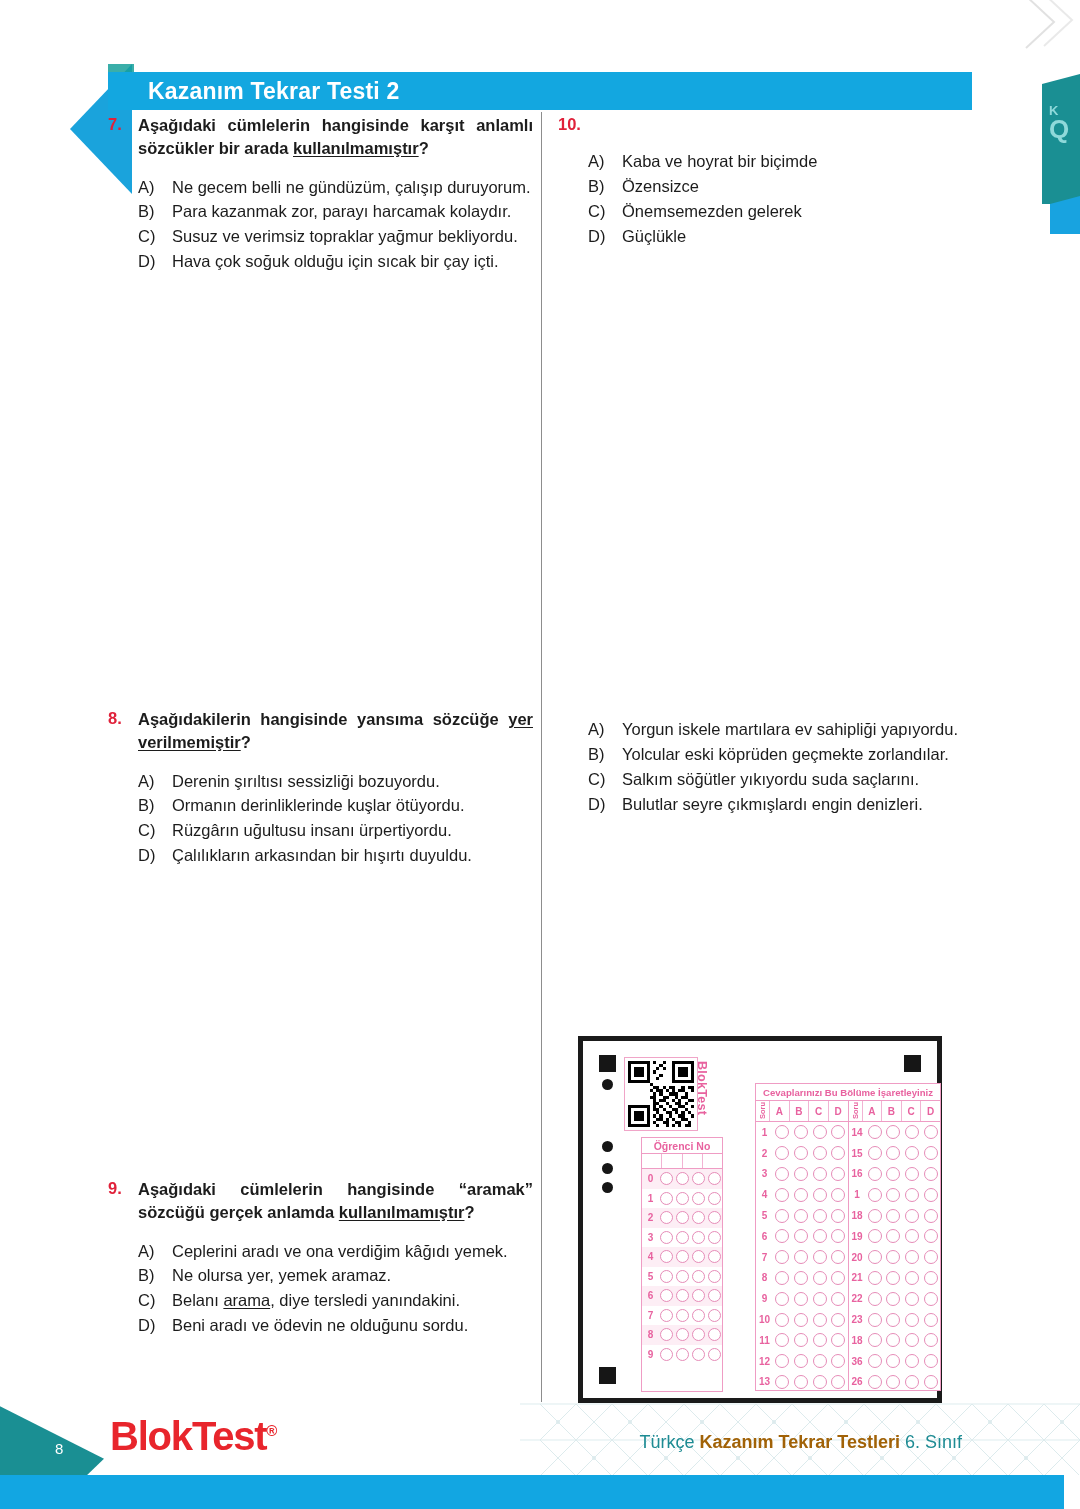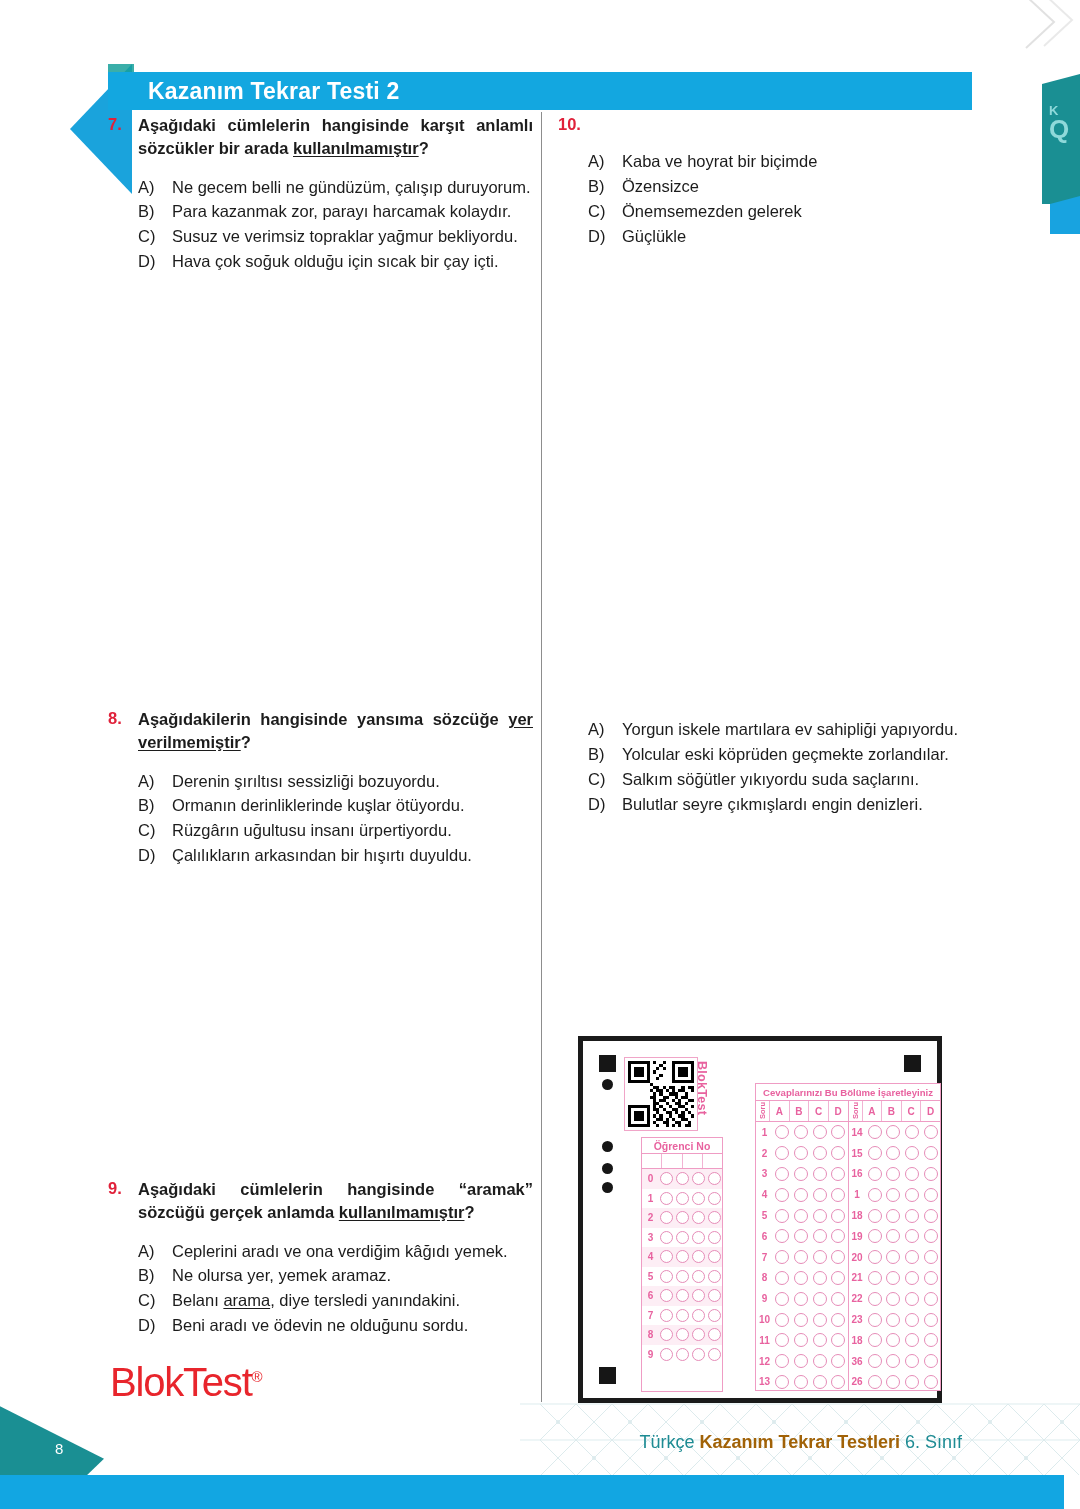--- a/index.html
+++ b/index.html
@@ -169,22 +169,22 @@
   .foot-tri{
     position:absolute;left:-46px;top:1383px;width:150px;height:122px;
     background:#1a8f93;
     clip-path:polygon(0 0,100% 62%,68% 100%,0 100%);
   }
   .foot-pg{
     position:absolute;left:55px;top:1440px;
     font-size:15px;color:#ffffff;font-weight:normal;
   }
   .foot-logo{
-    position:absolute;left:110px;top:1360px;
-    font-size:40px;font-weight:normal;color:#e8252c;
+    position:absolute;left:110px;top:1414px;
+    font-size:40px;font-weight:bold;color:#e8252c;
     letter-spacing:-1.2px;font-style:normal;
   }
   .foot-logo .reg{font-size:15px;vertical-align:super;}
   .foot-right{
     position:absolute;right:118px;top:1432px;
     font-size:18px;color:#1d8b93;white-space:nowrap;
   }
   .foot-right b{color:#a16207;}
   .watermark{
     position:absolute;right:0;top:1398px;width:560px;height:82px;

